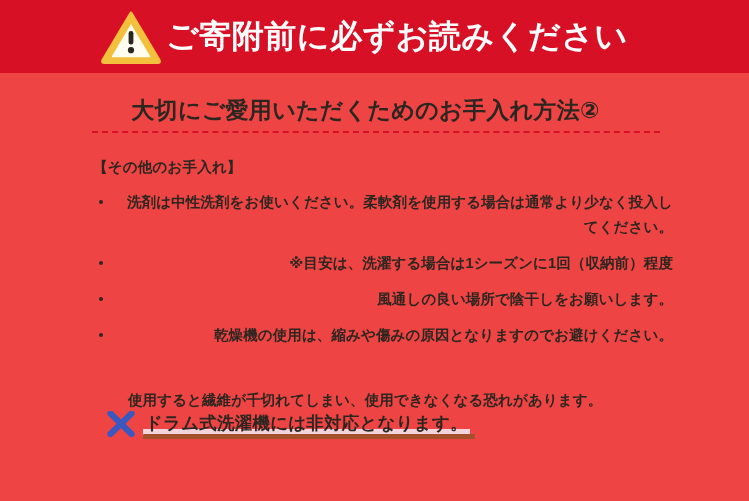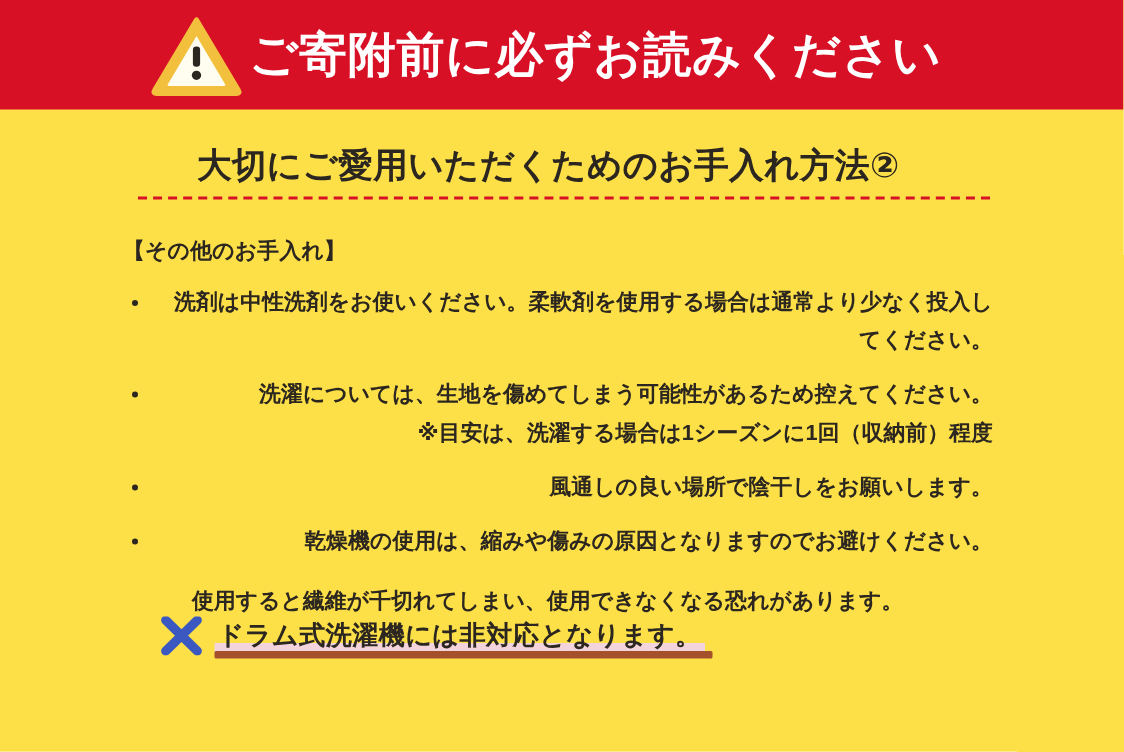--- a/index.html
+++ b/index.html
@@ -11,21 +11,21 @@
     height: 501px;
     overflow: hidden;
     background: #fdfdf2;
     font-family: "Liberation Sans", "DejaVu Sans", sans-serif;
     -webkit-font-smoothing: antialiased;
   }
   #page {
     position: relative;
     width: 749px;
     height: 501px;
-    background: #fde047;
+    background: #ef4444;
   }
 
   
   #header-band {
     position: absolute;
     left: 0;
     top: 0;
     width: 749px;
     height: 73px;
     background: #d81026;
@@ -72,21 +72,21 @@
     left: 92px;
     top: 131px;
     width: 568px;
     height: 0;
     border-top: 2px dashed #d81026;
   }
 
   
   #body-block {
     position: absolute;
-    left: 82px;
+    left: 93px;
     top: 158px;
     width: 580px;
   }
   .group-heading {
     color: #2c2620;
     font-size: 14.5px;
     font-weight: bold;
     letter-spacing: 0.2px;
     margin: 0 0 13px 0;
     white-space: nowrap;
@@ -199,21 +199,20 @@
   <div id="body-block">
     <div class="group-heading">【その他のお手入れ】</div>
 
     <ul class="bullet-list">
       <li class="bullet-item">
         <span class="bullet-dot"></span>
         <span class="bullet-text">洗剤は中性洗剤をお使いください。柔軟剤を使用する場合は通常より少なく投入してください。</span>
       </li>
       <li class="bullet-item">
         <span class="bullet-dot"></span>
-        <span class="bullet-text">洗濯については、生地を傷めてしまう可能性があるため控えてください。</span>
         <span class="bullet-subnote">※目安は、洗濯する場合は1シーズンに1回（収納前）程度</span>
       </li>
       <li class="bullet-item">
         <span class="bullet-dot"></span>
         <span class="bullet-text">風通しの良い場所で陰干しをお願いします。</span>
       </li>
       <li class="bullet-item">
         <span class="bullet-dot"></span>
         <span class="bullet-text">乾燥機の使用は、縮みや傷みの原因となりますのでお避けください。</span>
       </li>

